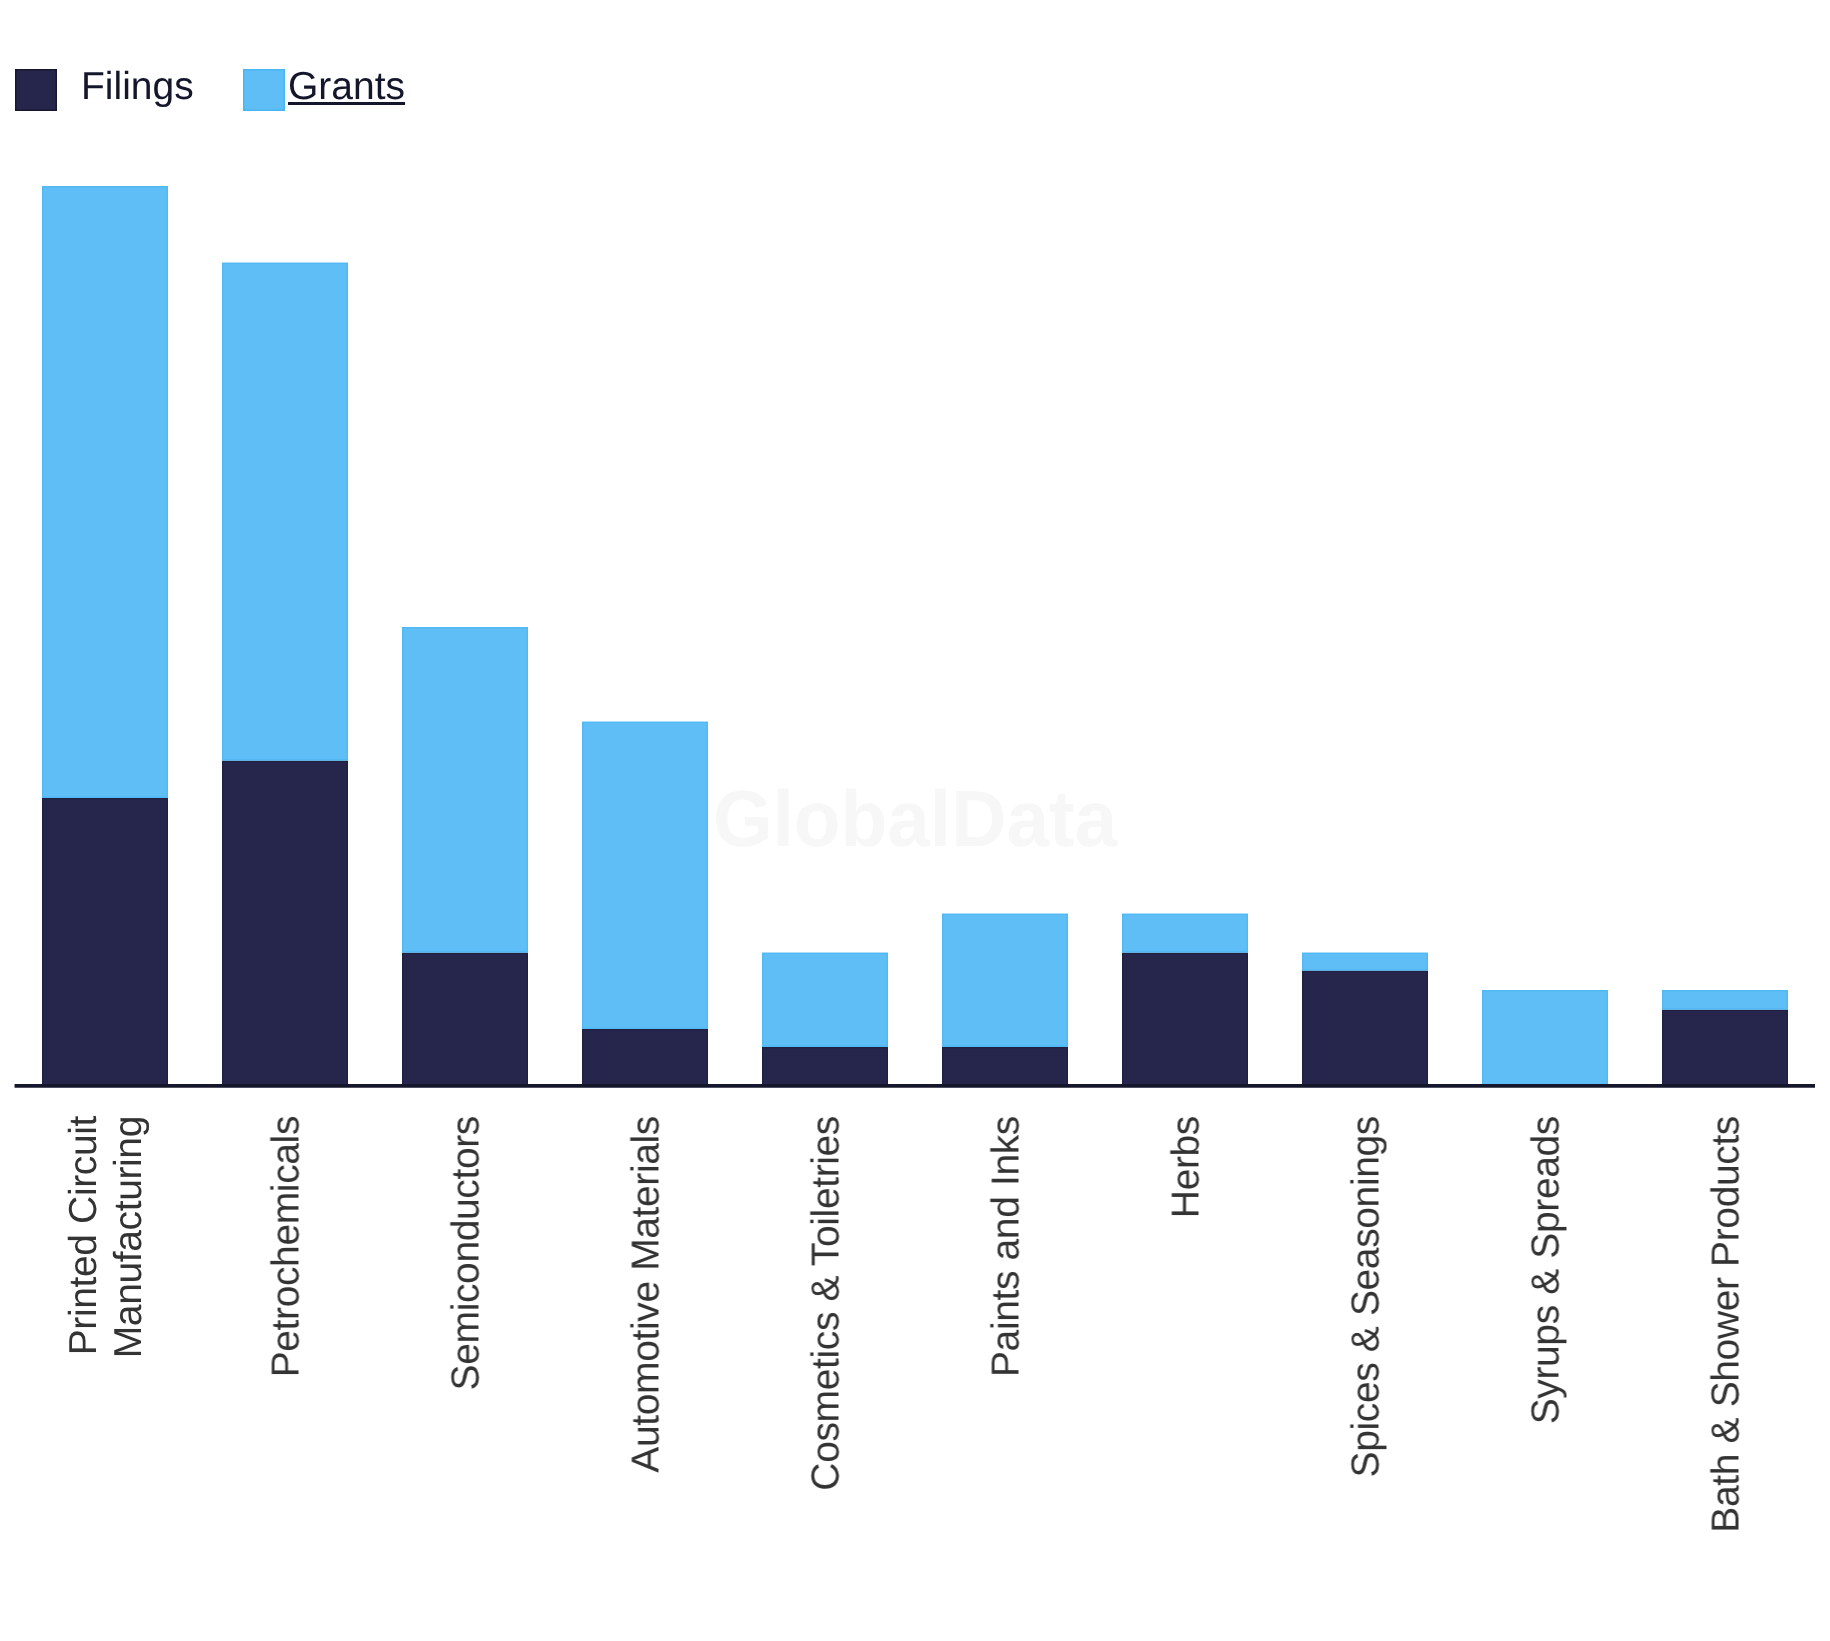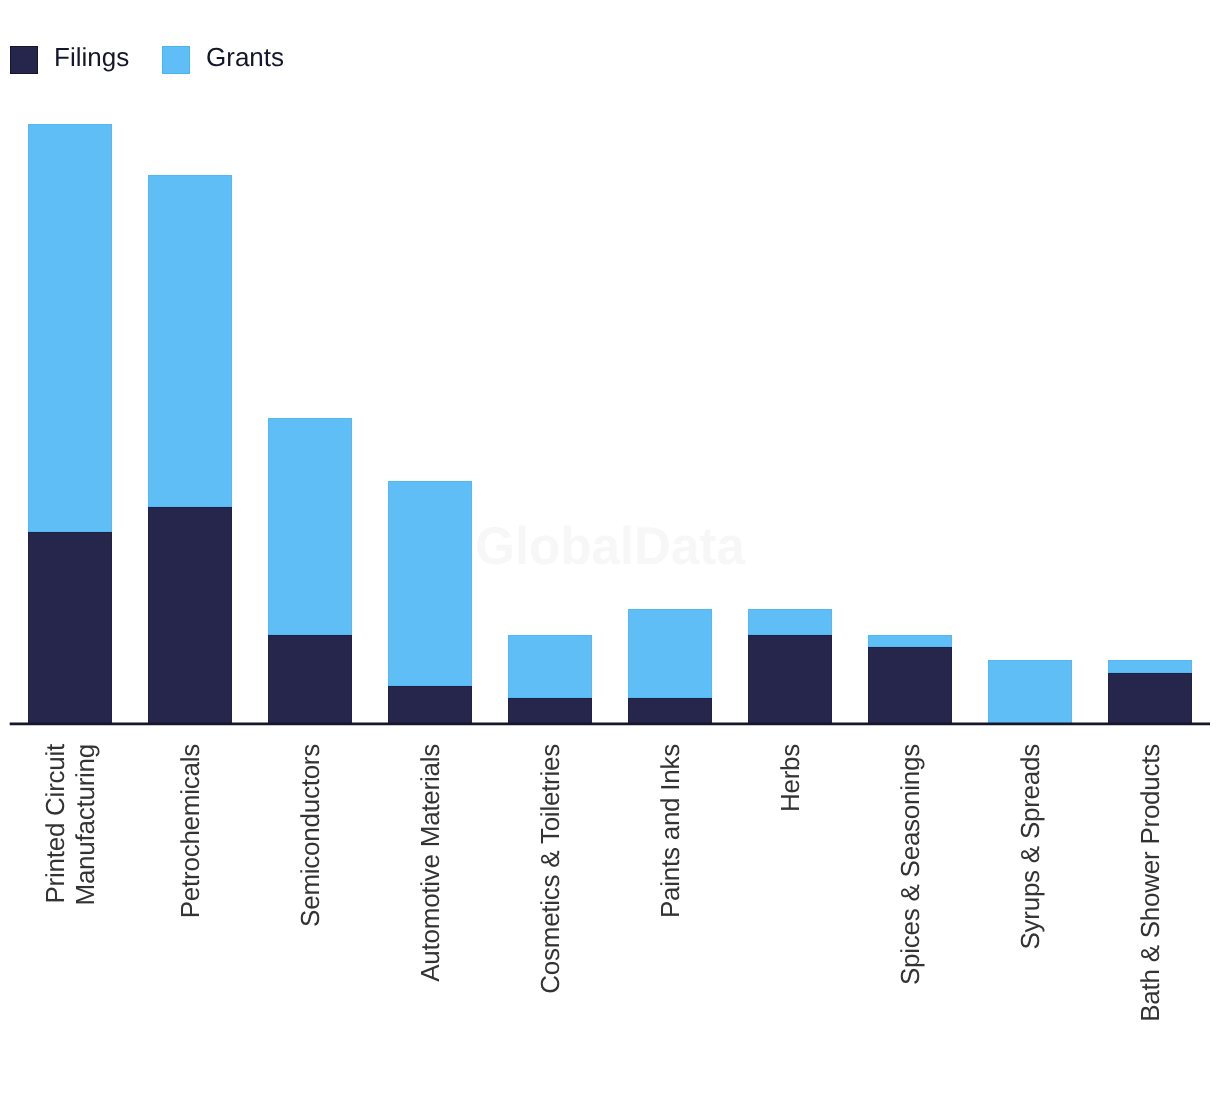--- a/index.html
+++ b/index.html
@@ -52,21 +52,21 @@
     line-height: 26px;
     color: #14162b;
     white-space: nowrap;
     letter-spacing: 0px;
     display: block;
     will-change: transform;
   }
   #legend-filings { left: 10.2px; }
   #legend-filings .legend-label { left: 43.7px; }
   #legend-grants  { left: 162.4px; }
-  #legend-grants  .legend-label { left: 44px; }
+  #legend-grants  .legend-label { left: 30px; text-decoration: underline; }
 
   
   .watermark {
     position: absolute;
     left: 0;
     width: 1220px;
     top: 519.5px;
     text-align: center;
     font-size: 53px;
     line-height: 53px;

